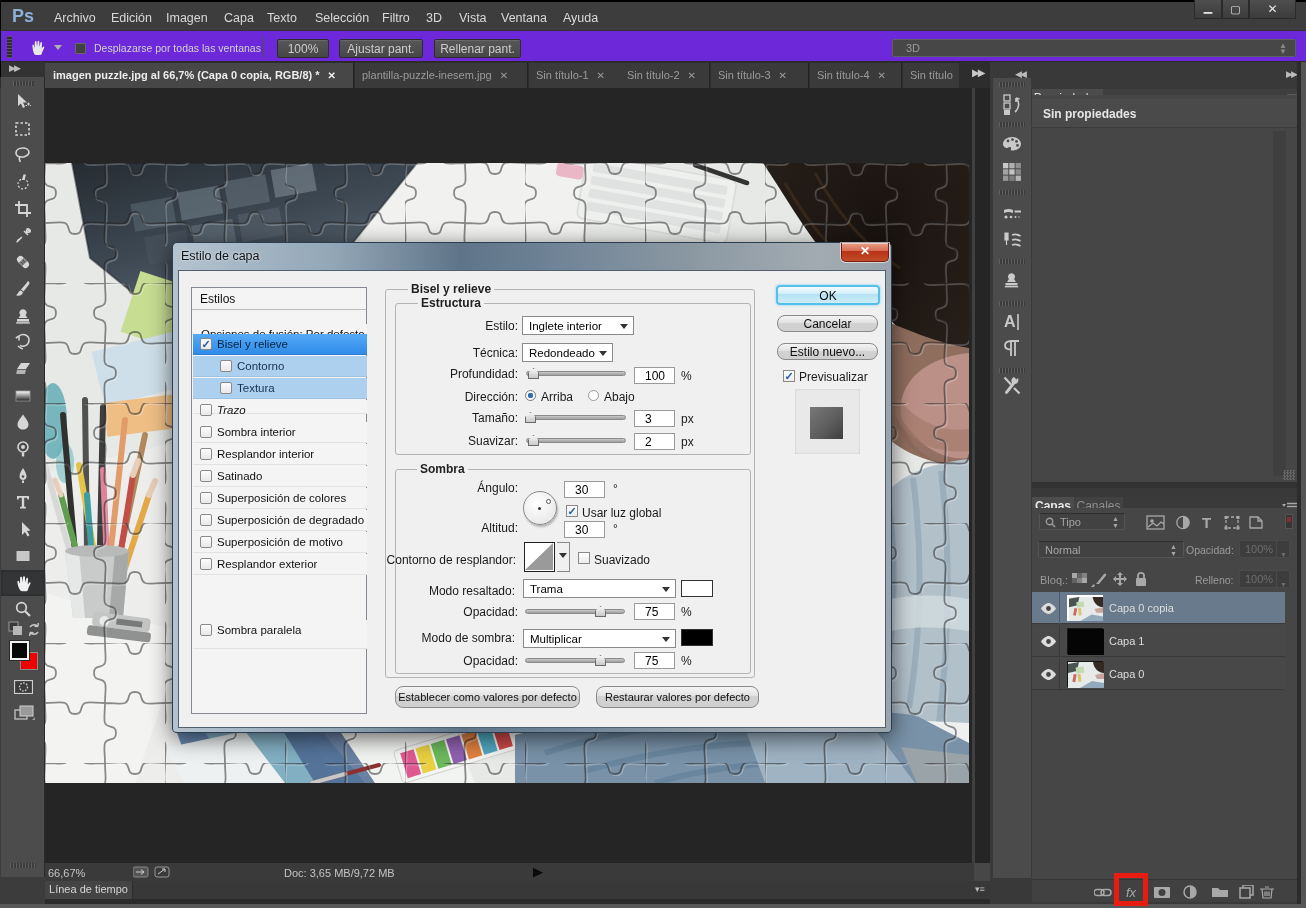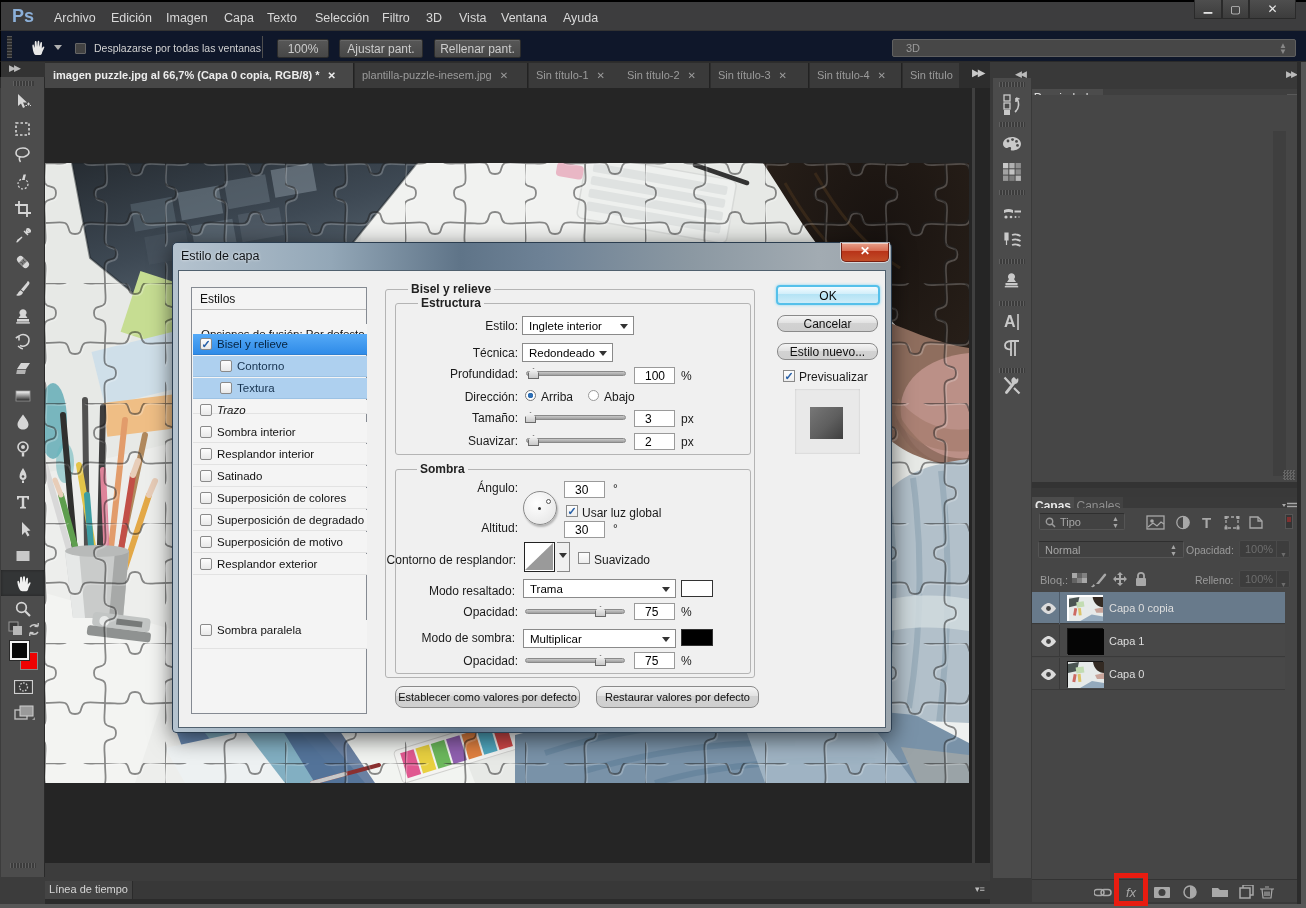--- a/index.html
+++ b/index.html
@@ -2,21 +2,21 @@
 <html><head><meta charset="utf-8">
 <style>
 *{margin:0;padding:0;box-sizing:border-box;font-family:"Liberation Sans",sans-serif;}
 html,body{width:1306px;height:908px;overflow:hidden;background:#3c3c3c;}
 #app{position:relative;width:1306px;height:908px;}
 .abs{position:absolute;}
 
 #menubar{left:0;top:0;width:1306px;height:31px;background:#3d3d3e;border-top:2px solid #000;border-left:1px solid #000;border-bottom:1px solid #333;}
 #menubar .mi{position:absolute;top:9px;font-size:12.5px;color:#d9d9d9;}
 #pslogo{position:absolute;left:11px;top:4px;font-size:18px;font-weight:bold;color:#8cb0d9;letter-spacing:0px;}
-#optbar{left:0;top:31px;width:1306px;height:31px;background:#0f172a;border-left:1px solid #000;border-bottom:1px solid #2a2a2a;}
+#optbar{left:0;top:31px;width:1306px;height:31px;background:#6d28d9;border-left:1px solid #000;border-bottom:1px solid #2a2a2a;}
 .vgrip{position:absolute;width:5px;background:repeating-linear-gradient(180deg,#565656 0 1px,#2e2e2e 1px 3px);}
 .btn-ps{position:absolute;height:19px;background:linear-gradient(180deg,#575757,#474747);border:1px solid #2c2c2c;border-radius:2px;color:#ccc;font-size:12px;text-align:center;box-shadow:inset 0 1px 0 #676767;}
 #wbtns{position:absolute;left:1194px;top:0;width:103px;height:19px;}
 .wb{position:absolute;top:0;height:19px;background:linear-gradient(180deg,#4e4e4e,#3c3c3c);border:1px solid #2a2a2a;border-top:none;color:#e8e8e8;text-align:center;font-size:11px;line-height:18px;}
 #wsdd{position:absolute;left:891px;top:8px;width:404px;height:18px;background:#474747;border:1px solid #606060;border-radius:2px;color:#9a9a9a;font-size:11px;line-height:16px;padding-left:13px;}
 
 #tabbar{left:0;top:62px;width:990px;height:26px;background:#2d2d2d;}
 .dtab{position:absolute;top:1px;height:25px;font-size:11px;line-height:24px;white-space:nowrap;overflow:hidden;}
 .dtab .x{font-size:10px;margin-left:8px;}
 
@@ -375,20 +375,32 @@
 <g transform="rotate(7 75 470)">
  <rect x="46" y="452" width="58" height="14" rx="4" fill="#c2c5c4"></rect>
  <rect x="42" y="466" width="64" height="10" rx="3" fill="#8f9291"></rect>
  <circle cx="58" cy="460" r="5" fill="#e8eae9"></circle>
         <rect x="70" y="456" width="26" height="6" fill="#777a79"></rect>
 </g>
 <rect width="924" height="620" fill="url(#puz)"></rect>
 </svg>
 
 <div class="abs" style="left:972px;top:88px;width:3px;height:775px;background:#404040"></div>
+<div class="abs" id="statusbar">
+ <span class="abs" style="left:3px;top:4px">66,67%</span>
+ <svg class="abs" style="left:88px;top:3px" width="40" height="13" viewBox="0 0 40 13">
+        <rect x="0" y="1" width="15" height="10" rx="2" fill="#555" stroke="#888"></rect>
+        <path d="M3 6 h8 M8 3.5 L11 6 L8 8.5" stroke="#ccc" fill="none"></path>
+        <rect x="22" y="1" width="14" height="10" rx="2" fill="none" stroke="#999"></rect>
+        <path d="M25 8 L32 3 M32 3 l-3 0 M32 3 l0 3" stroke="#ccc" fill="none"></path>
+      </svg>
+ <span class="abs" style="left:239px;top:4px">Doc: 3,65 MB/9,72 MB</span>
+ <span class="abs" style="left:488px;top:1px;color:#0a0a0a;font-size:13px">▶</span>
+ <div class="abs" style="left:929px;top:0;width:16px;height:18px;background:#474747"></div>
+</div>
 <div class="abs" id="timeline">
  <div id="tltab">Línea de tiempo</div>
  <span class="abs" style="left:930px;top:3px;color:#bbb;font-size:9px">▾<span style="letter-spacing:-1px">≡</span></span>
 </div>
 <div class="abs" id="tlbody"></div>
 <div class="abs" id="botstrip"></div>
 
 <div class="abs" id="rdock">
  <span class="abs" style="left:25px;top:7px;color:#bbb;font-size:9px;letter-spacing:-2px">◀◀</span>
  <span class="abs" style="left:296px;top:7px;color:#bbb;font-size:9px;letter-spacing:-2px">▶▶</span>
@@ -455,20 +467,23 @@
         </svg>
       </div>
  <div class="ptabbar" style="top:18px">
   <div class="ptab" style="left:0;width:71px;background:#4c4c4c;color:#dedede">Propiedades</div>
   <svg class="pmenu" style="left:250px;top:5px" width="16" height="10">
           <path d="M0 2 l4 0 l-2 3 Z" fill="#a8a8a8"></path>
           <path d="M5 1.5 h10 M5 4.5 h10 M5 7.5 h10" stroke="#a8a8a8" stroke-width="1.5"></path>
         </svg>
  </div>
  <div id="propbody">
+  <div style="position:absolute;left:0;top:4px;width:265px;height:29px;background:#4a4a4a;border-bottom:1px solid #3a3a3a">
+          <span style="position:absolute;left:11px;top:8px;font-size:12px;font-weight:bold;color:#e6e6e6">Sin propiedades</span>
+        </div>
   <div style="position:absolute;left:241px;top:36px;width:13px;height:345px;background:#3f3f3f"></div>
   <div style="position:absolute;right:2px;bottom:2px;width:12px;height:10px;background:repeating-conic-gradient(#666 0 25%,transparent 0 50%) 0 0/3px 3px"></div>
  </div>
  <div class="abs" style="left:42px;top:420px;width:265px;height:6px;background:#333"></div>
  <div class="ptabbar" style="top:426px;background:#3a3a3a">
   <div class="ptab" style="left:0;width:42px;background:#4c4c4c;color:#e8e8e8;font-weight:bold">Capas</div>
   <div class="ptab" style="left:42px;width:49px;background:#424242;color:#8f8f8f">Canales</div>
   <svg class="pmenu" style="left:250px;top:5px" width="16" height="10">
           <path d="M0 2 l4 0 l-2 3 Z" fill="#a8a8a8"></path>
           <path d="M5 1.5 h10 M5 4.5 h10 M5 7.5 h10" stroke="#a8a8a8" stroke-width="1.5"></path>

